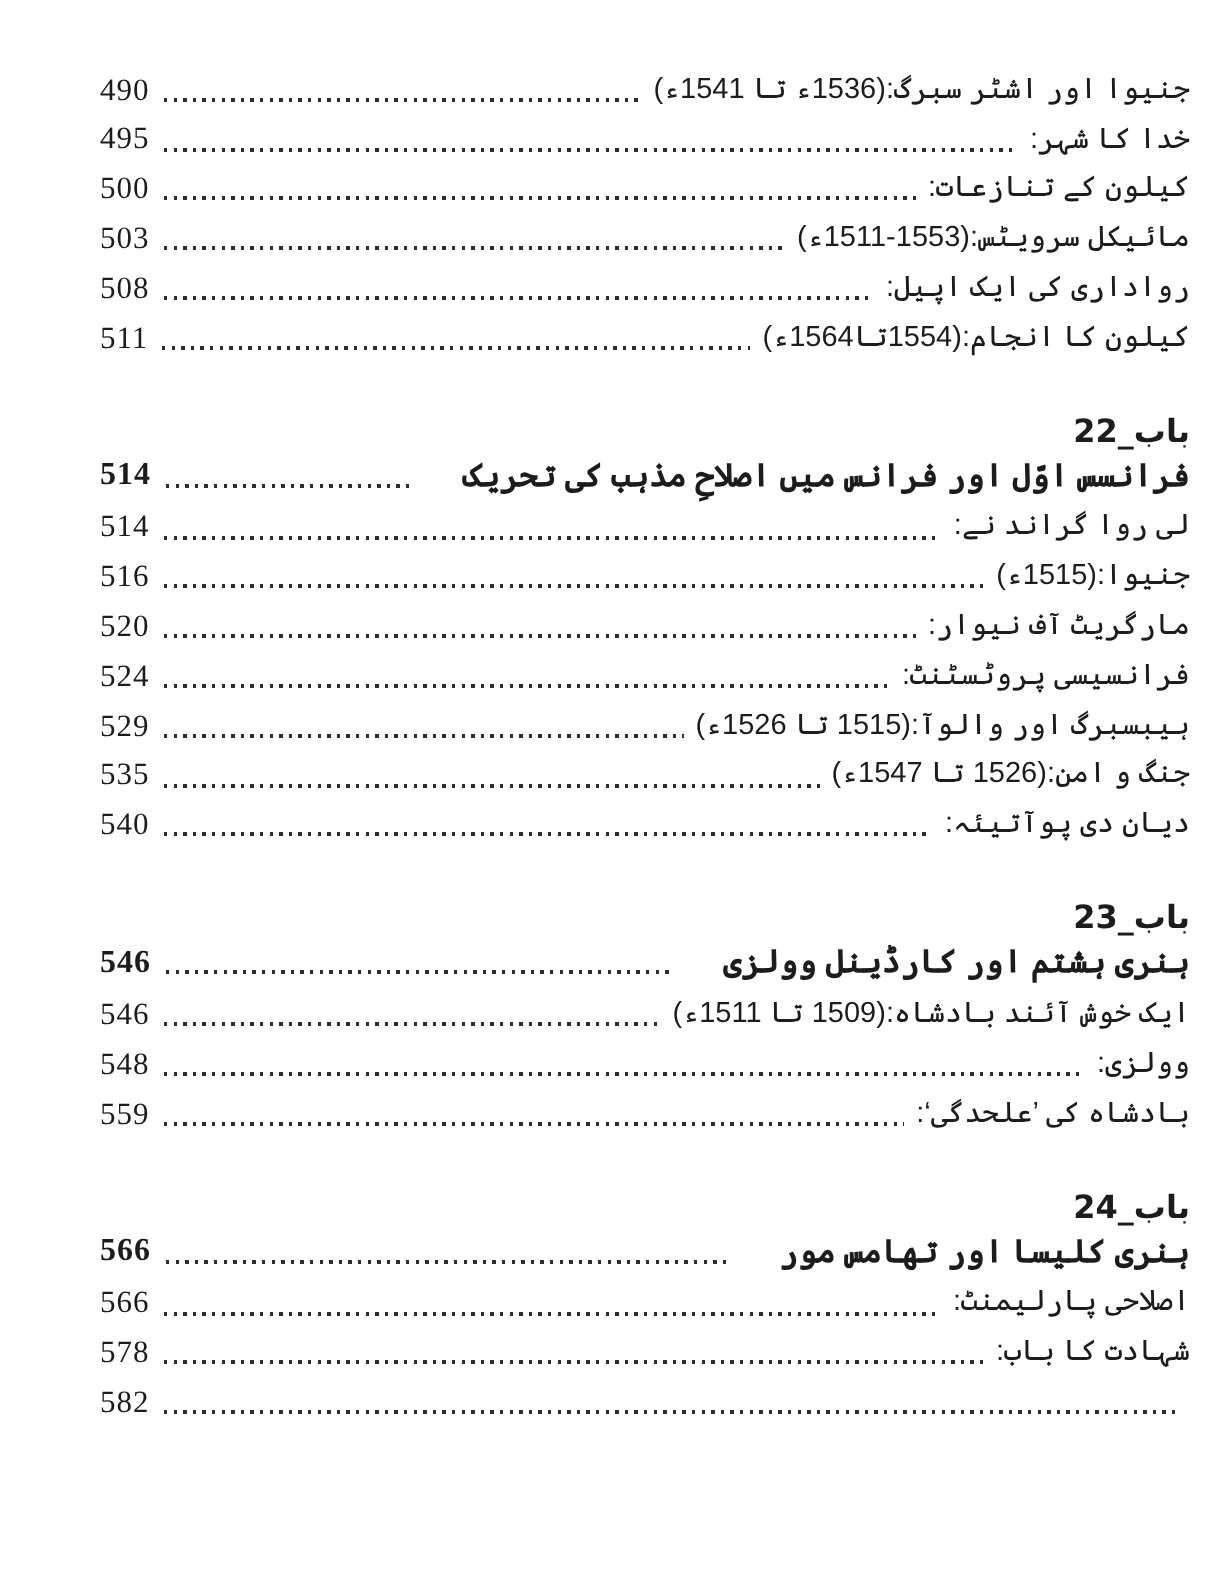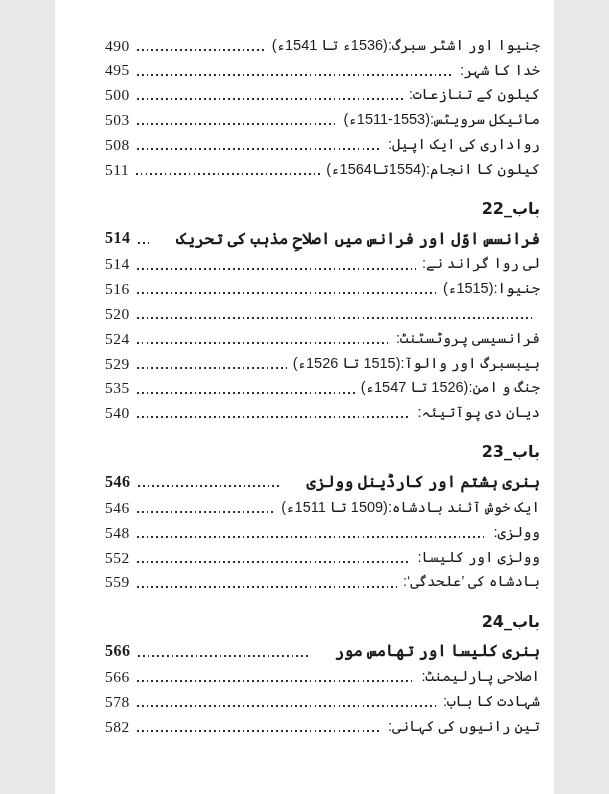--- a/index.html
+++ b/index.html
@@ -1,37 +1,37 @@
 <!DOCTYPE html>
 <html lang="ur"><head>
 <meta charset="utf-8">
 <style>
   html,body{margin:0;padding:0;background:#e9e9e9;}
   .page{
-    width:499px;height:794px;background:#ffffff;box-sizing:border-box;
+    width:609px;height:794px;background:#ffffff;box-sizing:border-box;
     padding:33px 14px 0 50px;
     font-family:"DejaVu Sans",sans-serif;color:#1c1c1c;
     overflow:hidden;margin:0 auto;
   }
   .row{display:flex;align-items:center;height:24.8px;direction:ltr;}
   .num{
     font-family:"Liberation Serif","DejaVu Serif",serif;
     font-size:15.5px;line-height:1;white-space:nowrap;letter-spacing:0.5px;
   }
   .dots{
     flex:1 1 auto;height:2px;margin:0 6px 0 7px;position:relative;top:4.5px;
     background-image:repeating-linear-gradient(to right,#2d2d2d 0 1.7px,transparent 1.7px 4.8px);
   }
   .title{
     direction:rtl;font-size:14.5px;line-height:1.2;white-space:nowrap;
     font-family:Liberation Sans, sans-serif;
   }
   .chapter{margin-top:17px;}
   .chap-head{
-    height:26px;display:flex;justify-content:flex-end;align-items:flex-start;
+    height:26px;display:flex;justify-content:flex-end;align-items:flex-end;
   }
   .chap-head .heading-text{
     direction:rtl;font-weight:bold;font-size:16px;white-space:nowrap;
   }
   .chap-title-row{height:27px;}
   .chap-title-row .title{font-weight:bold;font-size:16px;margin-left:20px;}
   .chap-title-row .num{font-weight:bold;font-size:16px;}
 </style>
 </head>
 <body>
@@ -84,20 +84,21 @@
       <span class="title" dir="rtl">لی روا گراند نے:</span>
     </div>
     <div class="row">
       <span class="num">516</span>
       <span class="dots"></span>
       <span class="title" dir="rtl">جنیوا:(1515ء)</span>
     </div>
     <div class="row">
       <span class="num">520</span>
       <span class="dots"></span>
+      <span class="title" dir="rtl">مارگریٹ آف نیوار:</span>
     </div>
     <div class="row">
       <span class="num">524</span>
       <span class="dots"></span>
       <span class="title" dir="rtl">فرانسیسی پروٹسٹنٹ:</span>
     </div>
     <div class="row">
       <span class="num">529</span>
       <span class="dots"></span>
       <span class="title" dir="rtl">ہیبسبرگ اور والوآ:(1515 تا 1526ء)</span>
@@ -127,25 +128,20 @@
       <span class="num">546</span>
       <span class="dots"></span>
       <span class="title" dir="rtl">ایک خوش آئند بادشاہ:(1509 تا 1511ء)</span>
     </div>
     <div class="row">
       <span class="num">548</span>
       <span class="dots"></span>
       <span class="title" dir="rtl">وولزی:</span>
     </div>
     <div class="row">
-      <span class="num">552</span>
-      <span class="dots"></span>
-      <span class="title" dir="rtl">وولزی اور کلیسا:</span>
-    </div>
-    <div class="row">
       <span class="num">559</span>
       <span class="dots"></span>
       <span class="title" dir="rtl">بادشاہ کی ’علحدگی‘:</span>
     </div>
   </div>
 
   <div class="chapter">
     <div class="chap-head">
       <span class="heading-text" dir="rtl">باب_24</span>
     </div>
@@ -160,17 +156,16 @@
       <span class="title" dir="rtl">اصلاحی پارلیمنٹ:</span>
     </div>
     <div class="row">
       <span class="num">578</span>
       <span class="dots"></span>
       <span class="title" dir="rtl">شہادت کا باب:</span>
     </div>
     <div class="row">
       <span class="num">582</span>
       <span class="dots"></span>
-      <span class="title" dir="rtl">تین رانیوں کی کہانی:</span>
     </div>
   </div>
 
 </div>
 
 </body></html>

